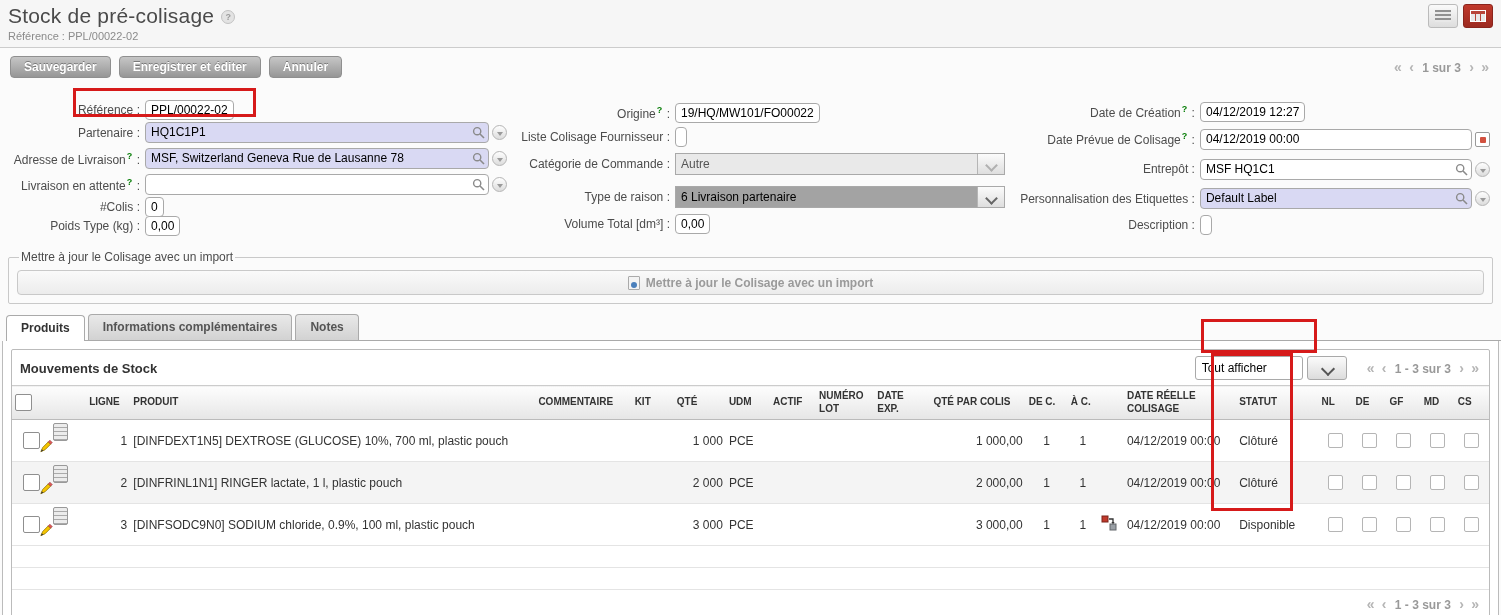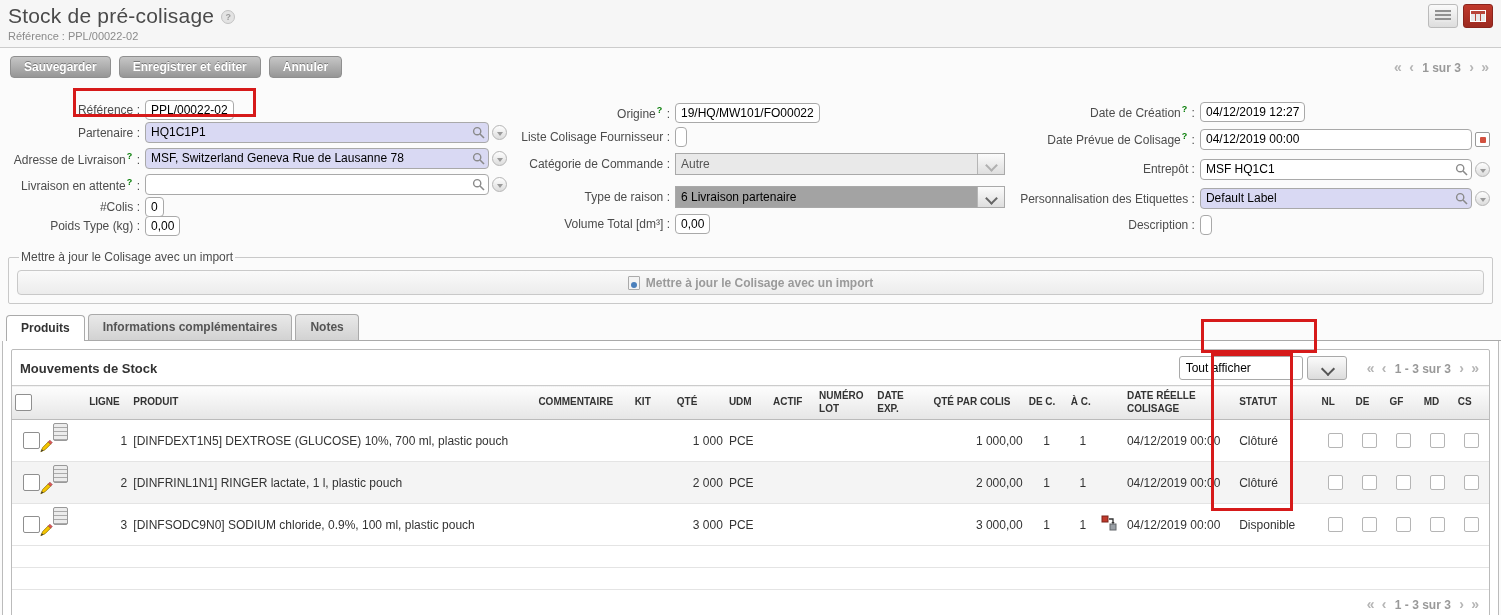--- a/index.html
+++ b/index.html
@@ -84,21 +84,21 @@
   .tab { padding:5px 14px; font-weight:bold; color:#555; background:linear-gradient(#e9e9e9,#d2d2d2);
     border:1px solid #aaa; border-bottom:none; border-radius:4px 4px 0 0; margin-right:3px; cursor:pointer; }
   .tab.active { background:#fff; color:#333; position:relative; top:1px; padding-bottom:6px; }
 
   
   .tabcontent { border:1px solid #bbb; border-top:none; margin:0 2px 0 2px; background:#fff; padding:8px 8px 6px 8px; }
   .listbox { border:1px solid #bbb; border-radius:2px; background:#fff; }
   .listhead { display:flex; align-items:center; padding:6px 8px 5px 8px; }
   .sectitle { font-size:13px; font-weight:bold; color:#333; }
   .filterwrap { margin-left:auto; display:flex; align-items:center; gap:4px; }
-  .filterbox { width:124px; height:24px; border:1px solid #a9a9a9; border-radius:3px; background:#fff;
+  .filterbox { width:108px; height:24px; border:1px solid #a9a9a9; border-radius:3px; background:#fff;
     padding:4px 6px; color:#000; }
   .filterarr { width:40px; height:24px; border:1px solid #a9a9a9; border-radius:3px;
     background:linear-gradient(#fbfbfb,#dcdcdc); position:relative; cursor:pointer; }
   .filterarr::after { content:""; position:absolute; left:15px; top:7px; width:8px; height:8px;
     border-right:2px solid #555; border-bottom:2px solid #555; transform:rotate(45deg); }
   .listpager { margin-left:14px; }
 
   
   table.grid { width:100%; border-collapse:collapse; table-layout:fixed; }
   table.grid th { background:linear-gradient(#fdfdfd,#e6e6e6); border-top:1px solid #ccc; border-bottom:1px solid #bbb;

